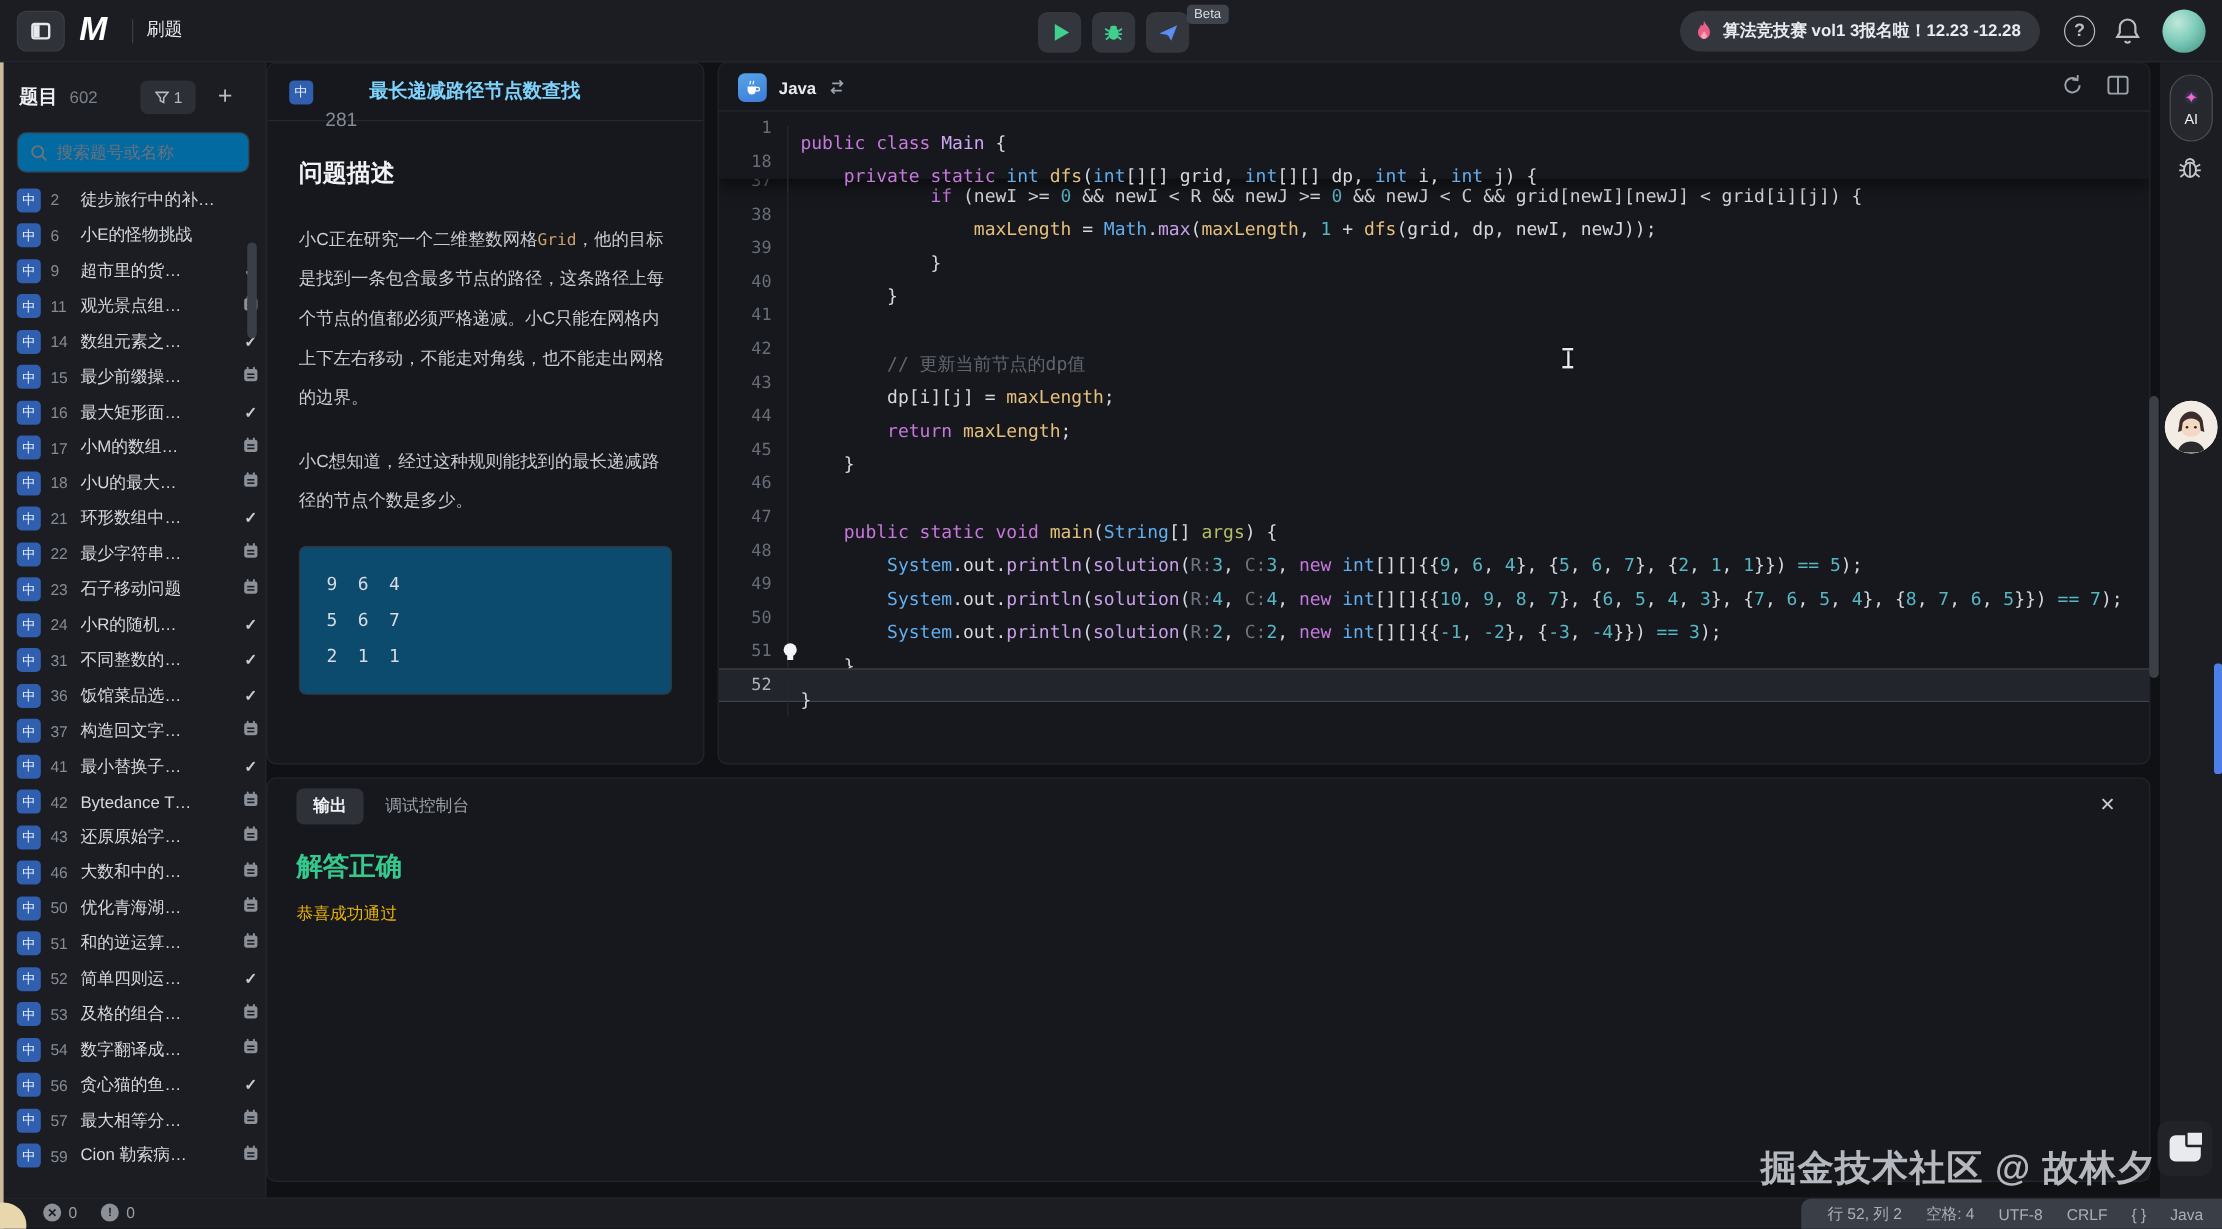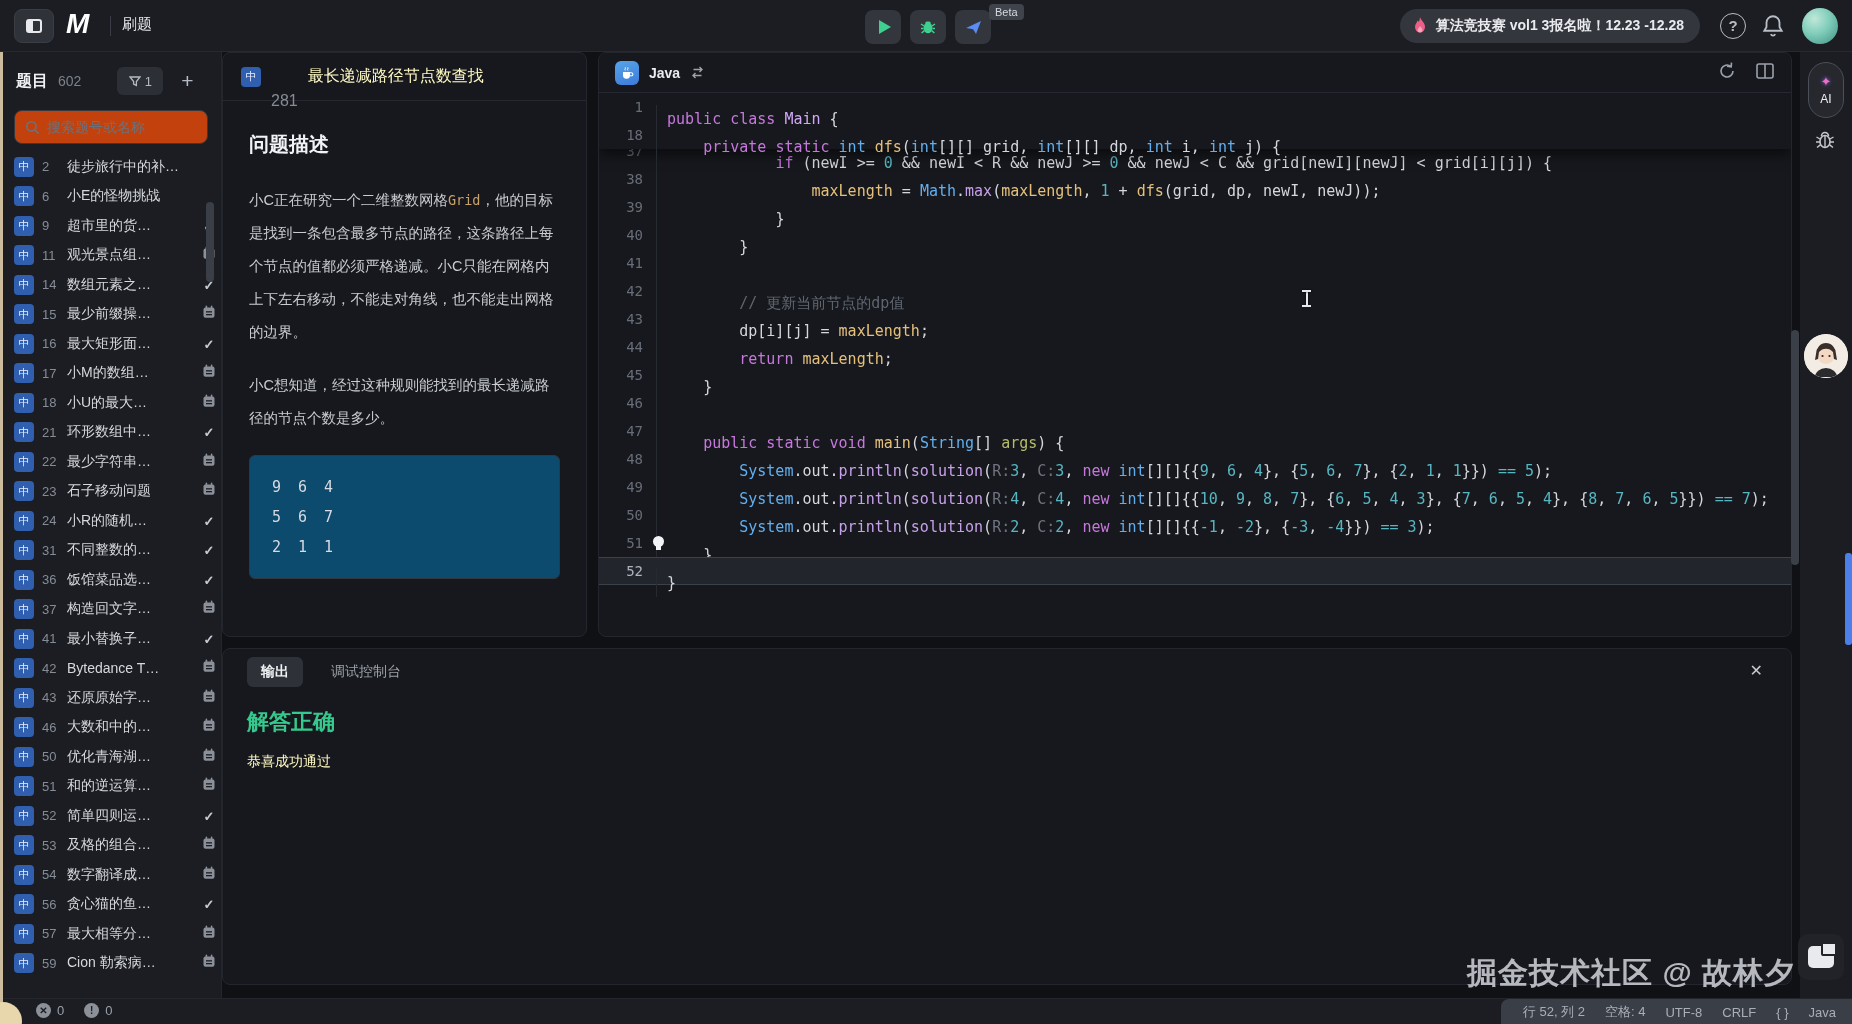--- a/index.html
+++ b/index.html
@@ -29,37 +29,37 @@
 
   
   .sidebar { position:absolute; left:0; top:52px; width:222px; height:946px; background:#1b1d23; border-right:1px solid #24262e; overflow:hidden; }
   .edge-strip { position:absolute; left:0; top:52px; width:3px; height:972px; background:#cdbb9d; z-index:30; }
   .corner-dot { position:absolute; left:-16px; bottom:-16px; width:38px; height:38px; border-radius:50%; background:#e8d6ad; z-index:31; }
   .sb-head { position:absolute; left:16px; top:14px; width:196px; height:30px; display:flex; align-items:center; }
   .sb-title { font-size:16px; font-weight:bold; color:#eef0f3; }
   .sb-count { font-size:14px; color:#7b818b; margin-left:10px; }
   .filter-chip { margin-left:36px; width:46px; height:28px; background:#2c2f36; border-radius:6px; display:flex; align-items:center; justify-content:center; gap:4px; color:#b4bac3; font-size:13px; cursor:pointer; }
   .plus-btn { margin-left:18px; font-size:21px; color:#b4bac3; cursor:pointer; line-height:20px; }
-  .sb-search { position:absolute; left:14px; top:58px; width:194px; height:34px; background:#c2410c; border:1px solid #35393f; border-radius:8px; display:flex; align-items:center; padding:0 10px; gap:7px; }
+  .sb-search { position:absolute; left:14px; top:58px; width:194px; height:34px; background:#0369a1; border:1px solid #35393f; border-radius:8px; display:flex; align-items:center; padding:0 10px; gap:7px; }
   .sb-search input { background:transparent; border:none; outline:none; color:#c9ccd2; font-size:14px; width:150px; font-family:"Liberation Sans",sans-serif; }
   .sb-search input::placeholder { color:#6c727c; }
   .sb-list { position:absolute; left:0; top:100px; width:222px; }
   .sb-item { height:29.5px; display:flex; align-items:center; padding-left:14px; cursor:pointer; }
   .diff-badge { width:20px; height:20px; background:#2f5fae; color:#e8f0ff; font-size:11px; border-radius:4px; display:flex; align-items:center; justify-content:center; flex:none; }
   .sb-no { min-width:20px; margin-left:8px; font-size:13px; color:#868c96; flex:none; }
   .sb-item-title { margin-left:5px; font-size:14px; color:#d5d8dd; white-space:nowrap; overflow:hidden; text-overflow:ellipsis; flex:1; }
   .sb-status { width:26px; flex:none; text-align:center; }
   .check-mark { color:#c6cad1; font-size:13px; font-weight:bold; }
   .sb-scrollthumb { position:absolute; left:206px; top:150px; width:8px; height:80px; background:#3a3e46; border-radius:4px; z-index:5; }
 
   
   .panel { position:absolute; background:#17181d; border:1px solid #24262e; border-radius:8px; overflow:hidden; }
   .problem-panel { left:222px; top:52px; width:365px; height:585px; }
   .p-header { height:48px; border-bottom:1px solid #262932; display:flex; align-items:center; padding:0 18px; gap:10px; }
-  .p-title { font-size:16px; font-weight:normal; color:#fef9c3; white-space:nowrap; }
+  .p-title { font-size:16px; font-weight:bold; color:#7dd3fc; white-space:nowrap; }
   .p-id { font-size:16px; color:#858b95;margin-top:48px; }
   .p-content { padding:30px 26px 0 26px; height:537px; overflow:hidden; }
   .sec-title { font-size:20px; font-weight:bold; color:#f0f2f5; margin-bottom:26px; }
   .p-para { font-size:14.5px; line-height:33px; color:#c8ccd2; margin-bottom:20px; }
   .inline-code { font-family:"DejaVu Sans Mono", monospace; color:#c9a26b; font-size:13.5px; }
   .grid-block { background:#0c4a6e; border:1px solid #33363d; border-radius:6px; padding:16px 0 16px 22px; font-family:"DejaVu Sans Mono", monospace; font-size:15px; line-height:30px; color:#d7dae0; letter-spacing:4px; margin:6px 0 22px 0; }
 
   
   .editor-panel { left:598px; top:52px; width:1194px; height:585px; }
   .e-header { height:40px; border-bottom:1px solid #262932; display:flex; align-items:center; padding:0 16px; gap:10px; position:relative; z-index:6; background:#17181d; }
@@ -75,26 +75,26 @@
   .code-row.current { background:#23252c; border-top:1px solid #3d414a; border-bottom:1px solid #3d414a; }
   .code-row.current .ln { color:#aeb4bf; }
   .bulb { position:absolute; left:54px; top:7px; width:11px; height:11px; background:#f2f4f7; border-radius:50%; }
   .bulb::after { content:""; position:absolute; left:3px; top:10px; width:5px; height:4px; background:#f2f4f7; }
   .tk-k{color:#c678dd} .tk-t{color:#61afef} .tk-f{color:#e5c07b} .tk-v{color:#d4d8de}
   .tk-n{color:#56b6c2} .tk-c{color:#5f6670} .tk-m{color:#c7a0ea} .tk-i{color:#6e7480}
   .tk-g{color:#b5bd68} .tk-e{color:#56b6c2} .tk-cl{color:#cfa7f5}
 
   
   .output-panel { left:222px; top:648px; width:1570px; height:337px; }
-  .o-tabbar { height:46px; display:flex; align-items:center; padding:0 24px; gap:14px; position:relative; }
+  .o-tabbar { height:46px; display:flex; align-items:center; padding:0 24px; gap:4px; position:relative; }
   .o-tab { font-size:14px; color:#9aa0a8; cursor:pointer; padding:6px 14px; border-radius:6px; }
   .o-tab.active { background:#2e3138; color:#f0f2f5; font-weight:bold; }
   .o-close { position:absolute; right:28px; top:12px; font-size:16px; color:#c6cad1; cursor:pointer; }
   .o-result { margin:12px 0 0 24px; font-size:22px; font-weight:600; color:#36c98e; }
-  .o-sub { margin:16px 0 0 24px; font-size:14px; color:#fef9c3;font-family:Liberation Serif, serif; }
+  .o-sub { margin:16px 0 0 24px; font-size:14px; color:#eab308;font-family:Liberation Serif, serif; }
   .o-notice { margin:22px 0 0 24px; font-size:14px; color:#9aa0a8; }
   .o-notice a { color:#5b82e8; text-decoration:none; cursor:pointer; }
 
   
   .right-toolbar { position:absolute; right:0; top:52px; width:52px; height:946px; background:#1b1d23; }
   .ai-pill { position:absolute; left:8px; top:10px; width:36px; height:56px; border:1px solid #4a4f5a; border-radius:18px; background:#26282e; display:flex; flex-direction:column; align-items:center; justify-content:center; gap:3px; cursor:pointer; }
   .ai-spark { font-size:13px; color:#f06ec2; text-shadow:0 0 4px #8e5cf0; }
   .ai-label { font-size:12px; color:#eef0f3; font-weight:normal; }
   .rt-bug { position:absolute; left:13px; top:76px; cursor:pointer; }
   .girl-avatar { position:absolute; left:4px; top:282px; width:44px; height:44px; border-radius:50%; overflow:hidden; background:#f5efe9; cursor:pointer; }

